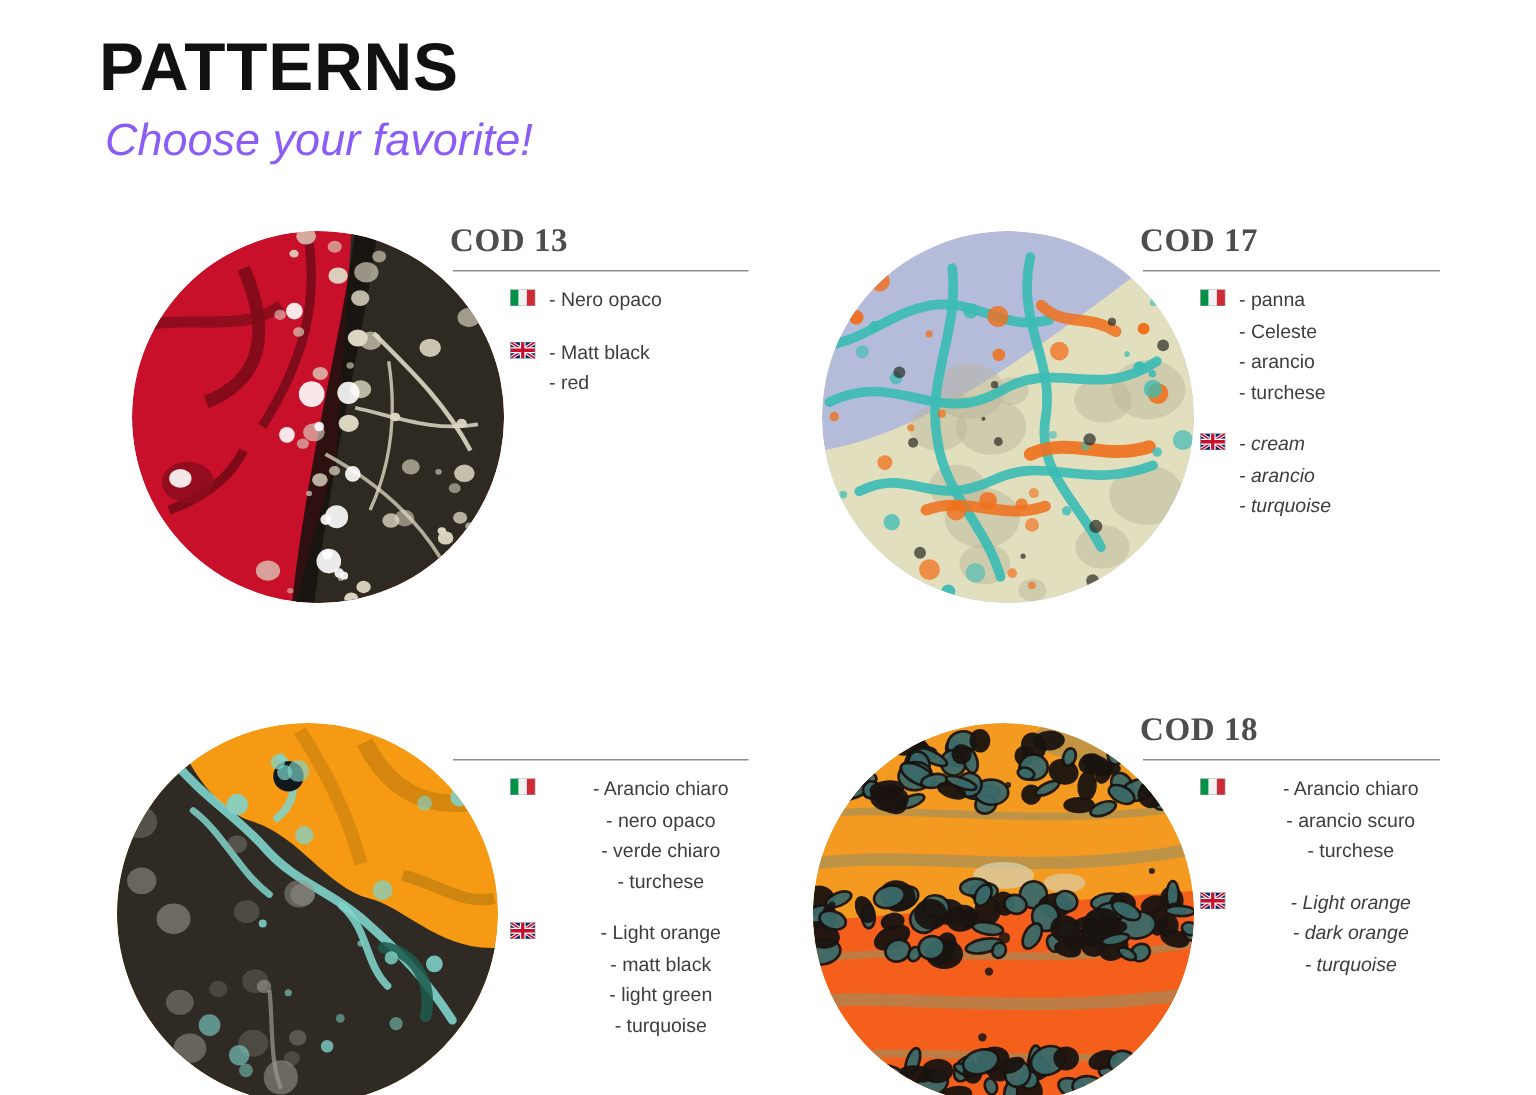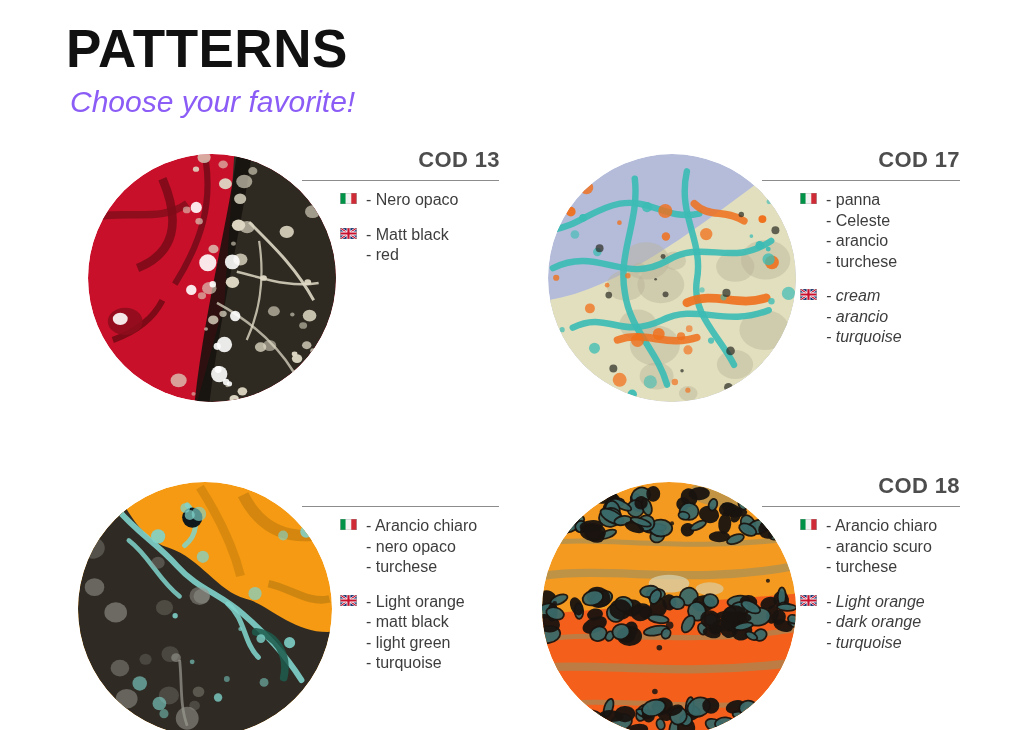--- a/index.html
+++ b/index.html
@@ -7,21 +7,21 @@
     width:1024px;height:730px;
     background:#ffffff;
     font-family:"Liberation Sans", sans-serif;
     overflow:hidden;
     position:relative;
   }
 
   
   #header{position:absolute;left:66px;top:22px;}
   #page-title{
-    font-size:53px;font-weight:bold;letter-spacing:0.5px;
+    font-size:45px;font-weight:bold;letter-spacing:0.5px;
     color:#111111;line-height:1.0;margin:0;
   }
   #page-subtitle{
     font-size:30px;font-style:italic;color:#8b5cf6;
     margin:12px 0 0 4px;line-height:1.0;font-weight:400;
   }
 
   
   #cards{position:absolute;left:0;top:148px;width:1024px;}
   .card{position:absolute;width:512px;height:290px;}
@@ -37,49 +37,50 @@
   .card.c3 .disc-wrap{left:42px;top:22px;width:254px;height:254px;}
   .disc{
     position:absolute;inset:0;border-radius:50%;
     overflow:hidden;
   }
   .disc svg{display:block;width:100%;height:100%;}
 
   
   .cod-head{
     position:absolute;left:300px;top:0px;width:200px;
-    text-align:right;
+    text-align:left;
+    font-family:Liberation Serif, serif;
   }
   .card.c1 .cod-head,.card.c3 .cod-head{left:260px;}
   .card.c2 .cod-head,.card.c3 .cod-head{top:14px;}
   .cod-label{
     font-size:22px;font-weight:bold;color:#4d4d4d;
     letter-spacing:0.4px;line-height:1.05;
   }
   .cod-rule{
     position:absolute;left:302px;top:32px;width:197px;height:1px;
     background:#8c8c8c;
   }
   .card.c1 .cod-rule,.card.c3 .cod-rule{left:262px;width:198px;}
   .card.c2 .cod-rule,.card.c3 .cod-rule{top:46px;}
 
   
   .lists{position:absolute;left:340px;top:42px;width:175px;}
   .card.c1 .lists,.card.c3 .lists{left:300px;}
-  .card.c2 .lists,.card.c3 .lists{top:56px;}
+  .card.c2 .lists,.card.c3 .lists{top:56px;text-align:center;}
   .lang-block{position:relative;margin-bottom:14px;}
   .lang-block:last-child{margin-bottom:0;}
   .flag{
     position:absolute;left:0;top:3px;
     width:17px;height:11px;display:block;
   }
   .flag svg{display:block;width:17px;height:11px;}
   .lines{margin-left:26px;}
   .line{
-    font-size:16px;color:#3d3d3d;line-height:20.5px;
+    font-size:13px;color:#3d3d3d;line-height:20.5px;
     white-space:nowrap;
   }
   .italic .line{font-style:italic;}
 </style>
 </head>
 <body>
 
 <div id="header">
   <div id="page-title">PATTERNS</div>
   <div id="page-subtitle">Choose your favorite!</div>
@@ -422,20 +423,21 @@
             <svg viewBox="0 0 30 20">
               <rect x="0" y="0" width="10" height="20" fill="#009246"></rect>
               <rect x="10" y="0" width="10" height="20" fill="#f1f2f1"></rect>
               <rect x="20" y="0" width="10" height="20" fill="#ce2b37"></rect>
               <rect x="0" y="0" width="30" height="20" fill="none" stroke="#999" stroke-width="1"></rect>
             </svg>
           </span>
           <div class="lines">
             <div class="line">- Arancio chiaro</div>
             <div class="line">- nero opaco</div>
+            <div class="line">- verde chiaro</div>
             <div class="line">- turchese</div>
           </div>
         </div>
         <div class="lang-block">
           <span class="flag">
             <svg viewBox="0 0 30 20">
               <rect width="30" height="20" fill="#012169"></rect>
               <path d="M0,0 L30,20 M30,0 L0,20" stroke="#ffffff" stroke-width="4.5"></path>
               <path d="M0,0 L30,20 M30,0 L0,20" stroke="#c8102e" stroke-width="2.2"></path>
               <path d="M15,0 L15,20 M0,10 L30,10" stroke="#ffffff" stroke-width="7"></path>

